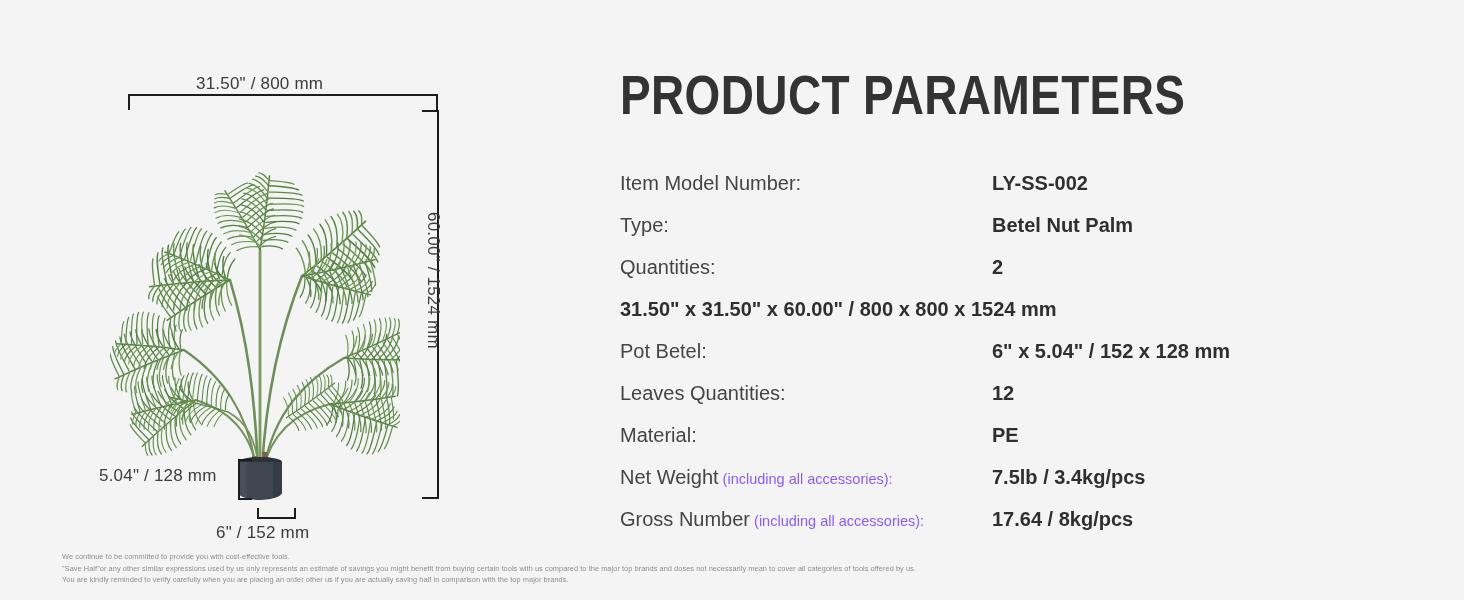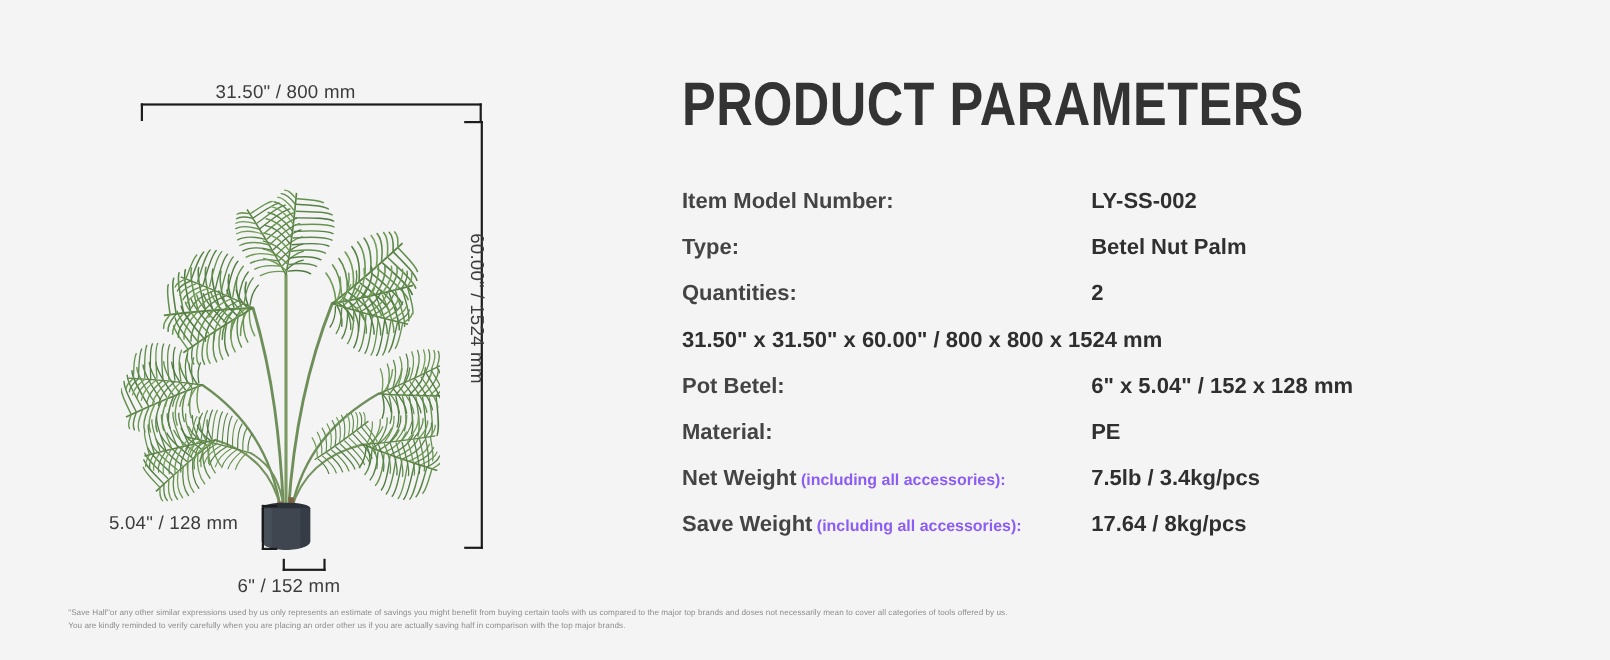--- a/index.html
+++ b/index.html
@@ -148,21 +148,20 @@
     height: 42px;
     display: flex;
     align-items: baseline;
   }
   .param-label {
     width: 372px;
     flex: 0 0 372px;
     font-size: 20px;
     color: #444444;
     white-space: nowrap;
-    font-weight: bold;
   }
   .param-label .note {
     font-size: 14.5px;
     color: #8b5cf6;
   }
   .param-value {
     font-size: 20px;
     font-weight: bold;
     color: #2f2f2f;
     white-space: nowrap;
@@ -289,20 +288,21 @@
       <div class="bracket-line tickR"></div>
     </div>
 
     <div class="dim-label" id="dim-width-top">31.50"  /  800 mm</div>
     <div class="dim-label" id="dim-height-right">60.00"  /  1524 mm</div>
     <div class="dim-label" id="dim-pot-height">5.04" / 128 mm</div>
     <div class="dim-label" id="dim-pot-width">6"  /  152 mm</div>
   </div>
 
   <div id="disclaimer">
+    <div>We continue to be committed to provide you with cost-effective tools.</div>
     <div>"Save Half"or any other similar expressions used by us only represents an estimate of savings you might benefit from buying certain tools with us compared to the major top brands and doses not necessarily mean to cover all categories of tools offered by us.</div>
     <div>You are kindly reminded to verify carefully when you are placing an order other us if you are actually saving half in comparison with the top major brands.</div>
   </div>
 
   <div id="params-panel">
     <div id="params-title">PRODUCT PARAMETERS</div>
 
     <div id="params-table">
 
       <div class="param-row">
@@ -322,31 +322,35 @@
 
       <div class="param-row">
         <div class="param-value">31.50" x 31.50" x 60.00" / 800 x 800 x 1524 mm</div>
       </div>
 
       <div class="param-row">
         <div class="param-label"><span>Pot Betel:</span><span class="note"></span></div>
         <div class="param-value">6" x 5.04" / 152 x 128 mm</div>
       </div>
 
+      <div class="param-row">
+        <div class="param-label"><span>Leaves Quantities:</span><span class="note"></span></div>
+        <div class="param-value">12</div>
+      </div>
 
       <div class="param-row">
         <div class="param-label"><span>Material:</span><span class="note"></span></div>
         <div class="param-value">PE</div>
       </div>
 
       <div class="param-row">
         <div class="param-label"><span>Net Weight</span><span class="note"> (including all accessories):</span></div>
         <div class="param-value">7.5lb / 3.4kg/pcs</div>
       </div>
 
       <div class="param-row">
-        <div class="param-label"><span>Save Weight</span><span class="note"> (including all accessories):</span></div>
+        <div class="param-label"><span>Gross Number</span><span class="note"> (including all accessories):</span></div>
         <div class="param-value">17.64 / 8kg/pcs</div>
       </div>
 
     </div>
   </div>
 </div>
 
 </body></html>

